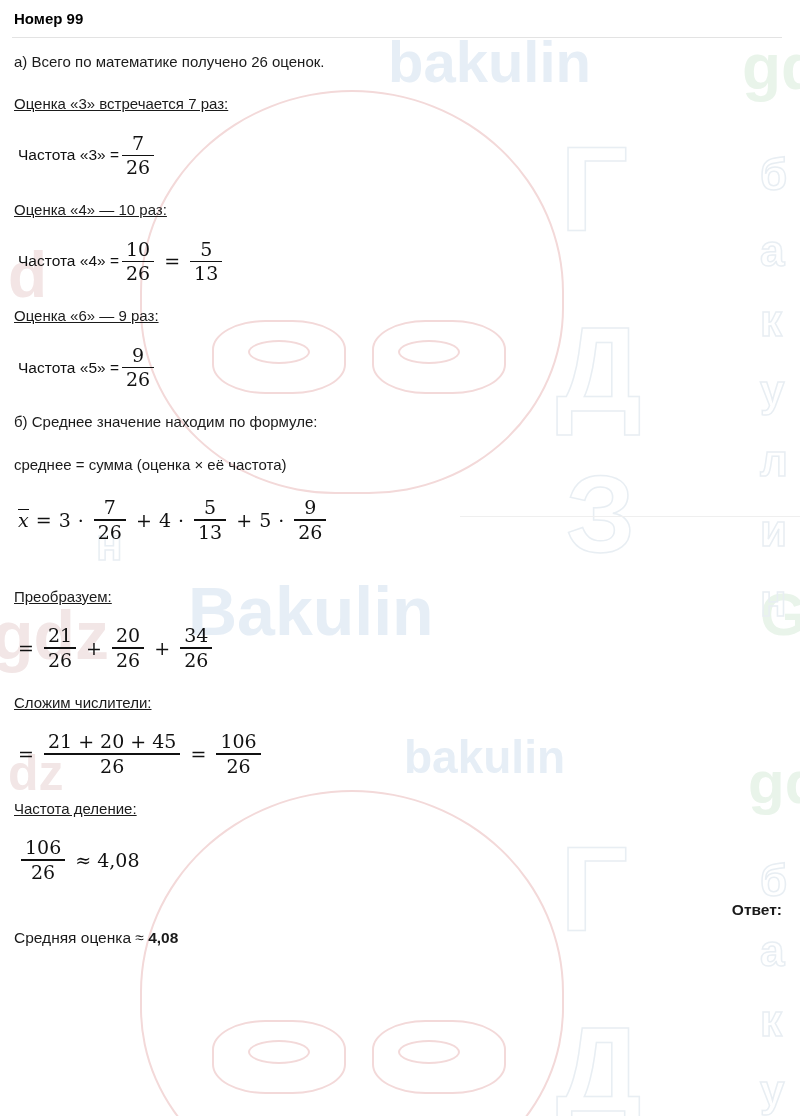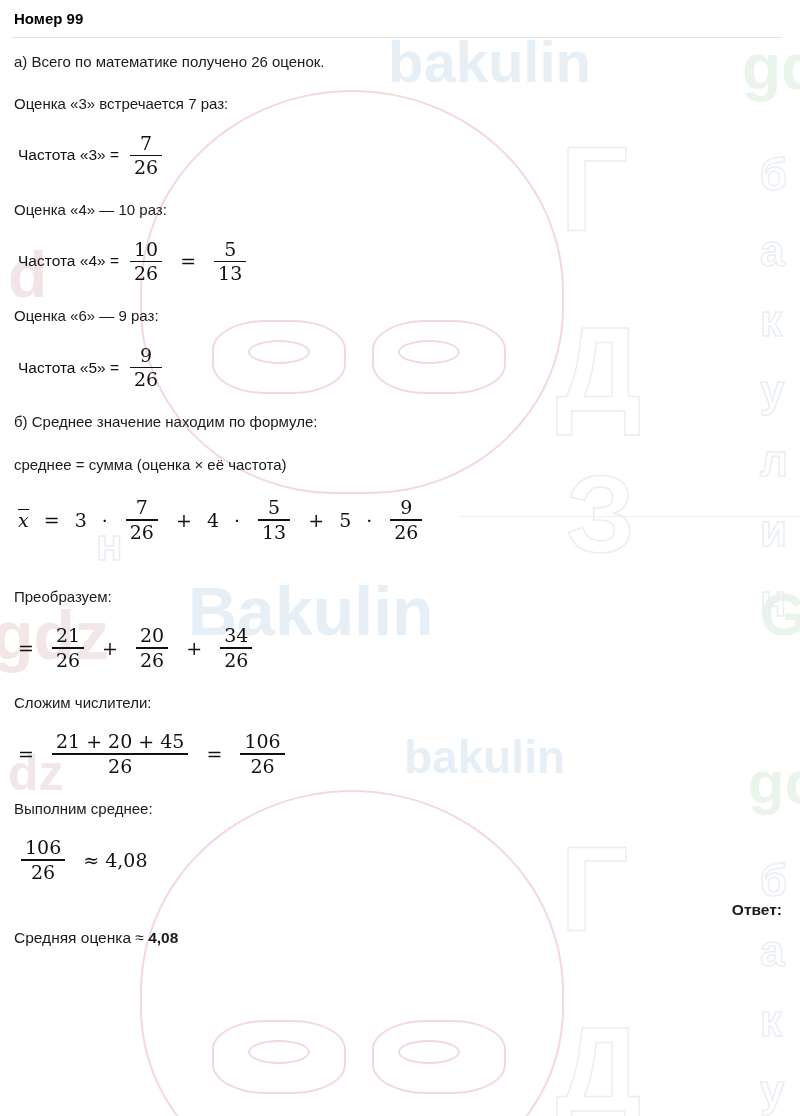--- a/index.html
+++ b/index.html
@@ -61,32 +61,31 @@
     height: 1px;
     background: #e3e3e3;
     margin: 10px 0 14px 0;
   }
   .para {
     font-size: 15px;
     line-height: 1.35;
     margin: 0 0 22px 2px;
     color: #1b1b1b;
   }
-  .para.tight { margin-bottom: 18px; }
+  .para.tight { margin-bottom: 18px; text-decoration: underline; }
   .para b { font-weight: normal; }
 
   
   .math-row {
     display: flex;
     align-items: center;
     margin: 0 0 22px 6px;
     font-family: "DejaVu Serif", serif;
     font-size: 19px;
     color: #111;
-    gap: 8px;
   }
   .math-row .lead {
     font-family: "Liberation Sans", sans-serif;
     font-size: 15.5px;
   }
   .mi {
     font-family: "DejaVu Serif", serif;
     font-style: italic;
   }
   .op {
@@ -294,21 +293,21 @@
       <span class="den">26</span>
     </span>
     <span class="op">=</span>
     <span class="frac wide">
       <span class="num">106</span>
       <span class="bar"></span>
       <span class="den">26</span>
     </span>
   </div>
 
-  <div class="para tight">Выполним среднее:</div>
+  <div class="para tight">Частота деление:</div>
 
   <div class="math-row" style="margin-bottom:18px;">
     <span class="frac wide">
       <span class="num">106</span>
       <span class="bar"></span>
       <span class="den">26</span>
     </span>
     <span class="op">≈ 4,08</span>
   </div>
 

